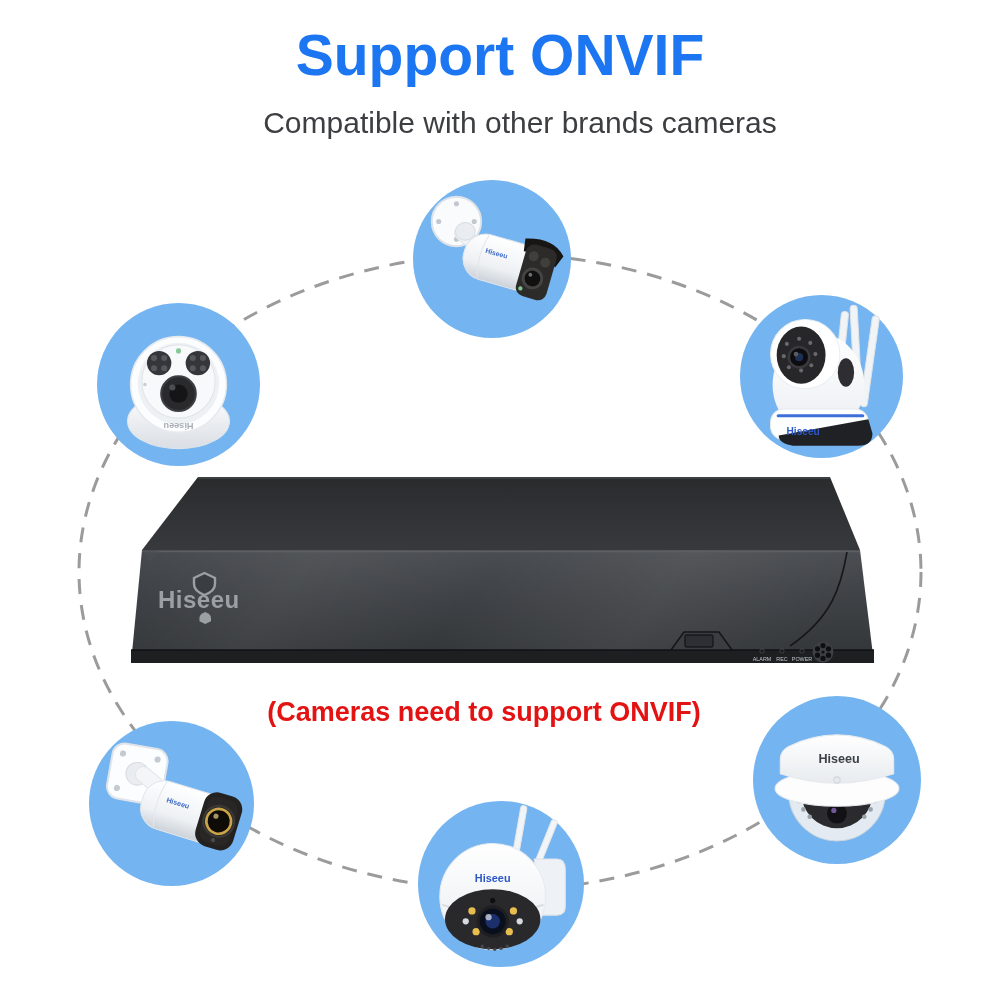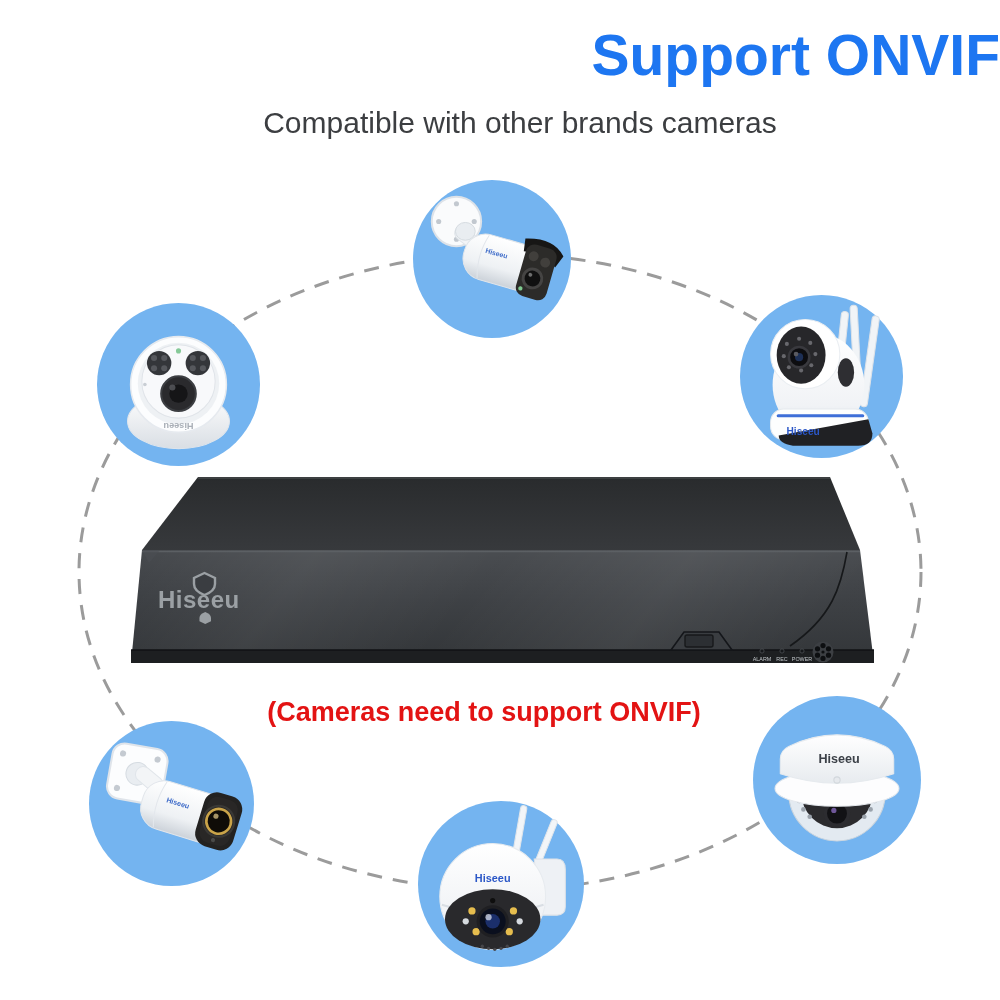--- a/index.html
+++ b/index.html
@@ -6,21 +6,21 @@
     --title-blue:#1d76f1;
     --subtitle-gray:#3c3e41;
     --note-red:#e31313;
     --circle-blue:#74b4f0;
     --dash-gray:#9b9b9b;
     --bg:#ffffff;
   }
   *{margin:0;padding:0;box-sizing:border-box;}
   body{background:#f4f4f4;font-family:"Liberation Sans",sans-serif;}
   .stage{position:relative;width:1000px;height:1000px;background:var(--bg);overflow:hidden;margin:0 auto;}
-  .title{position:absolute;top:22px;left:0;width:1000px;text-align:right;
+  .title{position:absolute;top:22px;left:0;width:1000px;text-align:center;
          font-size:57px;font-weight:bold;letter-spacing:0px;color:var(--title-blue);}
   .subtitle{position:absolute;top:106px;left:0;width:1000px;text-align:center;
          font-size:30px;font-weight:400;color:var(--subtitle-gray);padding-left:40px;}
   .note{position:absolute;top:697px;left:0;width:968px;text-align:center;
          font-size:27px;font-weight:bold;color:var(--note-red);}
   .dash-layer{position:absolute;left:0;top:0;width:1000px;height:1000px;z-index:1;}
   .cam-circle{position:absolute;border-radius:50%;background:var(--circle-blue);z-index:2;}
   .cam-circle svg{position:absolute;left:0;top:0;width:100%;height:100%;overflow:visible;}
   .c1{left:413px;top:180px;width:158px;height:158px;}
   .c2{left:97px;top:303px;width:163px;height:163px;}

